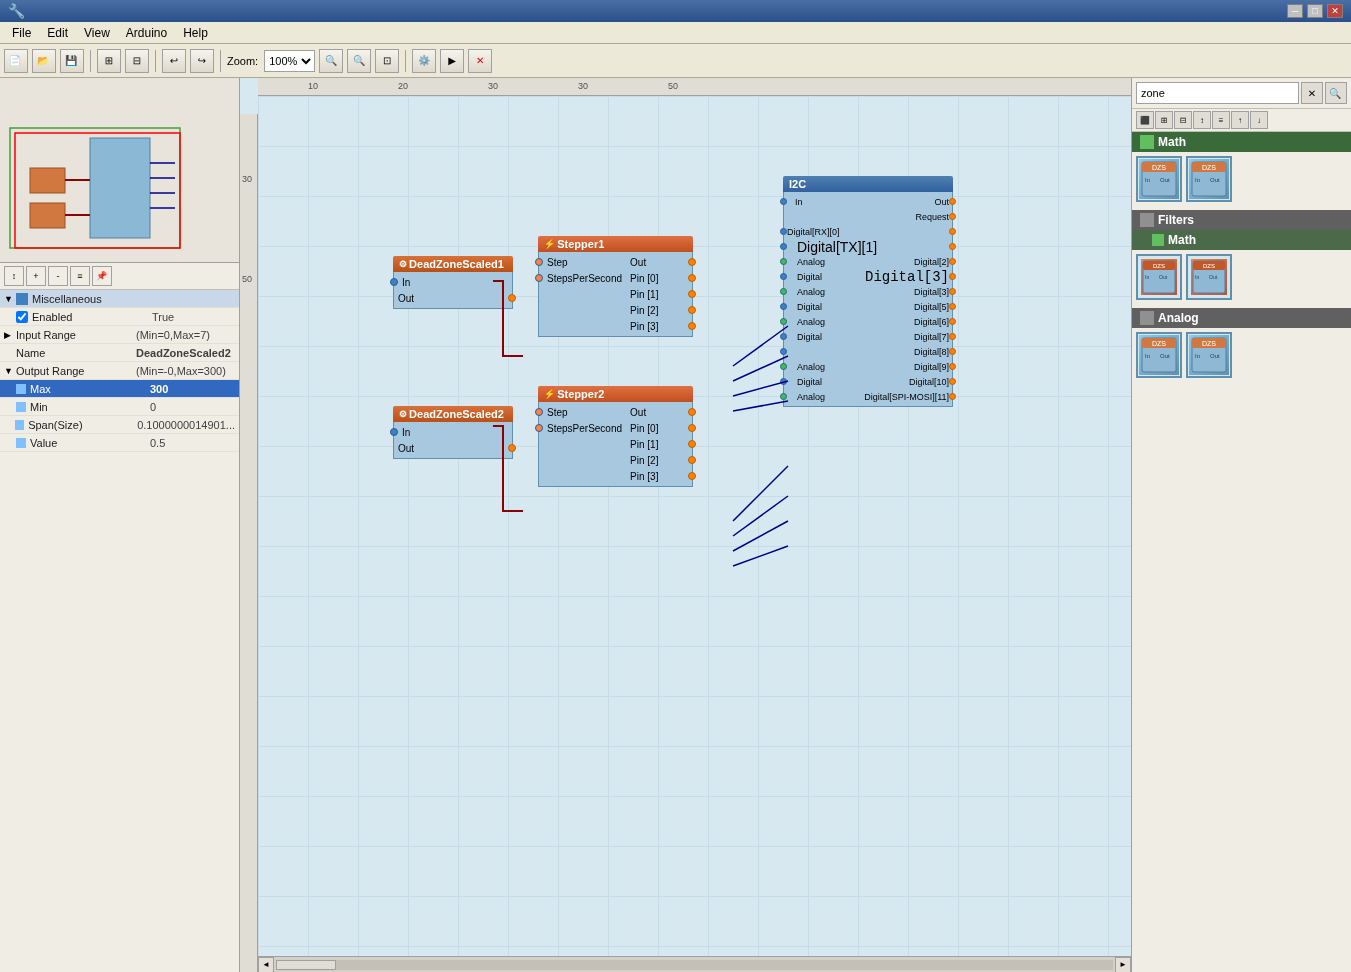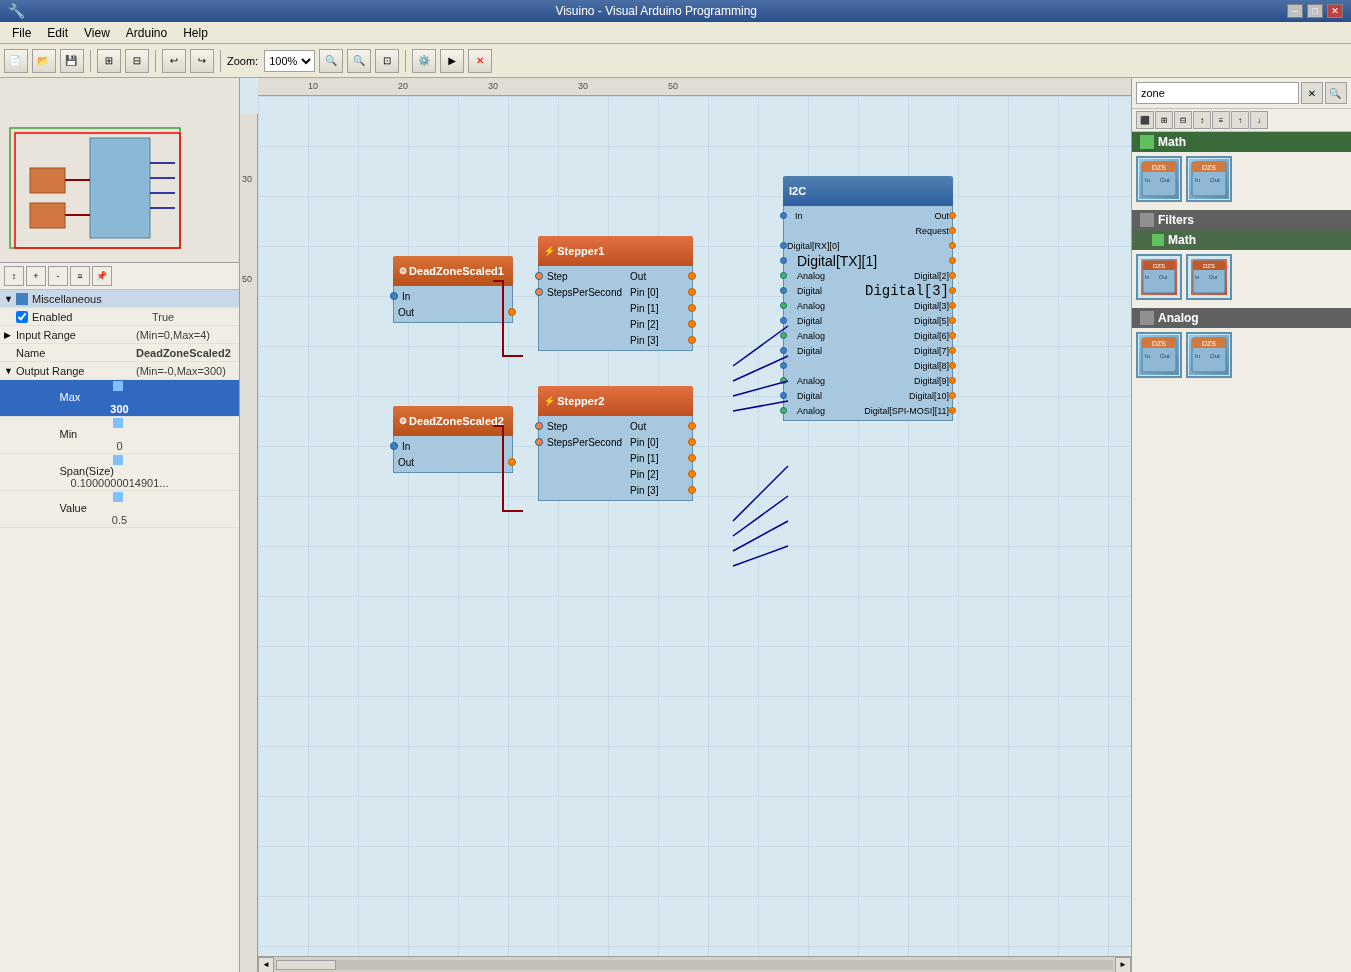--- a/index.html
+++ b/index.html
@@ -29,21 +29,21 @@
     
     #left-panel { width: 240px; background: #f0ede4; border-right: 1px solid #a0a0a0; display: flex; flex-direction: column; }
     #preview-area { height: 185px; background: #e8e4db; border-bottom: 1px solid #a0a0a0; position: relative; overflow: hidden; }
     .preview-canvas { width: 100%; height: 100%; position: relative; }
 
     #props-panel { flex: 1; overflow: auto; }
     .props-header { background: #e0ddd4; border-bottom: 1px solid #a0a0a0; padding: 4px 6px; font-weight: bold; font-size: 12px; display: flex; align-items: center; gap: 4px; }
     .props-toolbar { display: flex; gap: 2px; padding: 3px 4px; border-bottom: 1px solid #c0bdb4; }
     .props-btn { width: 20px; height: 20px; background: #f0ede4; border: 1px solid #a0a0a0; cursor: pointer; font-size: 9px; display: flex; align-items: center; justify-content: center; }
     .tree-indent1 { padding-left: 16px; }
-    .tree-indent2 { padding-left: 28px; flex-direction: column; }
+    .tree-indent2 { padding-left: 28px; }
 
     .prop-row { display: flex; align-items: center; padding: 1px 4px; border-bottom: 1px solid #e4e0d8; min-height: 18px; }
     .prop-name { width: 120px; font-size: 11px; color: #202020; }
     .prop-value { flex: 1; font-size: 11px; color: #404040; }
     .prop-value.bold { font-weight: bold; }
     .prop-expand { width: 10px; font-size: 9px; margin-right: 2px; }
     .checkbox-inline { width: 12px; height: 12px; margin-right: 4px; }
 
     
     #canvas-area { flex: 1; display: flex; flex-direction: column; background: #c8c4bc; overflow: hidden; }
@@ -56,21 +56,21 @@
     .ruler-v { width: 18px; background: #e0ddd4; border-right: 1px solid #a0a0a0; font-size: 9px; color: #505050; position: absolute; left: 0; top: 18px; bottom: 0; }
 
     
     .hscroll { height: 16px; background: #d4d0c8; border-top: 1px solid #a0a0a0; display: flex; align-items: center; }
     .scroll-btn { width: 16px; height: 16px; background: #e4e0d8; border: 1px solid #a0a0a0; display: flex; align-items: center; justify-content: center; font-size: 8px; cursor: pointer; }
     .scroll-track { flex: 1; height: 10px; background: #c4c0b8; margin: 0 2px; }
     .scroll-thumb { height: 100%; width: 60px; background: #e0ddd4; border: 1px solid #a0a0a0; }
 
     
     .component-block { position: absolute; cursor: move; }
-    .comp-header { height: 30px; display: flex; align-items: center; padding: 0 6px; font-size: 11px; font-weight: bold; color: white; border-radius: 2px 2px 0 0; }
+    .comp-header { height: 16px; display: flex; align-items: center; padding: 0 6px; font-size: 11px; font-weight: bold; color: white; border-radius: 2px 2px 0 0; }
     .comp-body { background: #a8c8e0; border: 1px solid #6090b0; border-top: none; padding: 2px 0; }
     .comp-port { display: flex; align-items: center; height: 16px; font-size: 10px; padding: 0 4px; position: relative; }
     .port-dot { width: 8px; height: 8px; border-radius: 50%; position: absolute; }
     .port-dot.left { left: -4px; background: #4080c0; border: 1px solid #2060a0; }
     .port-dot.right { right: -4px; background: #ff8000; border: 1px solid #c06000; }
     .port-label { font-size: 10px; }
     .port-left { padding-left: 8px; }
     .port-right { padding-right: 8px; text-align: right; flex-direction: row-reverse; }
     .stepper-header { background: linear-gradient(to bottom, #e07040, #c05020); }
     .dead-header { background: linear-gradient(to bottom, #d87038, #b85018); }
@@ -107,21 +107,20 @@
 
     
     .prop-row.highlighted { background: #3168c0; color: white; }
     .prop-row.highlighted .prop-name, .prop-row.highlighted .prop-value { color: white; }
   </style>
 </head>
 <body>
 
 <div id="titlebar">
   <span style="font-size:14px;">🔧</span>
-  <span class="title">Visuino - Visual Arduino Programming</span>
   <div class="win-controls">
     <div class="win-btn">─</div>
     <div class="win-btn">□</div>
     <div class="win-btn close">✕</div>
   </div>
 </div>
 
 <div id="menubar">
   <span class="menu-item">File</span>
   <span class="menu-item">Edit</span>
@@ -204,21 +203,21 @@
         <div class="prop-row tree-indent1">
           <span class="prop-expand"> </span>
           <input type="checkbox" class="checkbox-inline" checked="" style="">
           <span class="prop-name">Enabled</span>
           <span class="prop-value">True</span>
         </div>
 
         <div class="prop-row tree-indent1">
           <span class="prop-expand">▶</span>
           <span class="prop-name">Input Range</span>
-          <span class="prop-value">(Min=0,Max=4)</span>
+          <span class="prop-value">(Min=0,Max=7)</span>
         </div>
 
         <div class="prop-row tree-indent1">
           <span class="prop-expand"> </span>
           <span class="prop-name">Name</span>
           <span class="prop-value bold">DeadZoneScaled2</span>
         </div>
 
         <div class="prop-row tree-indent1">
           <span class="prop-expand">▼</span>

